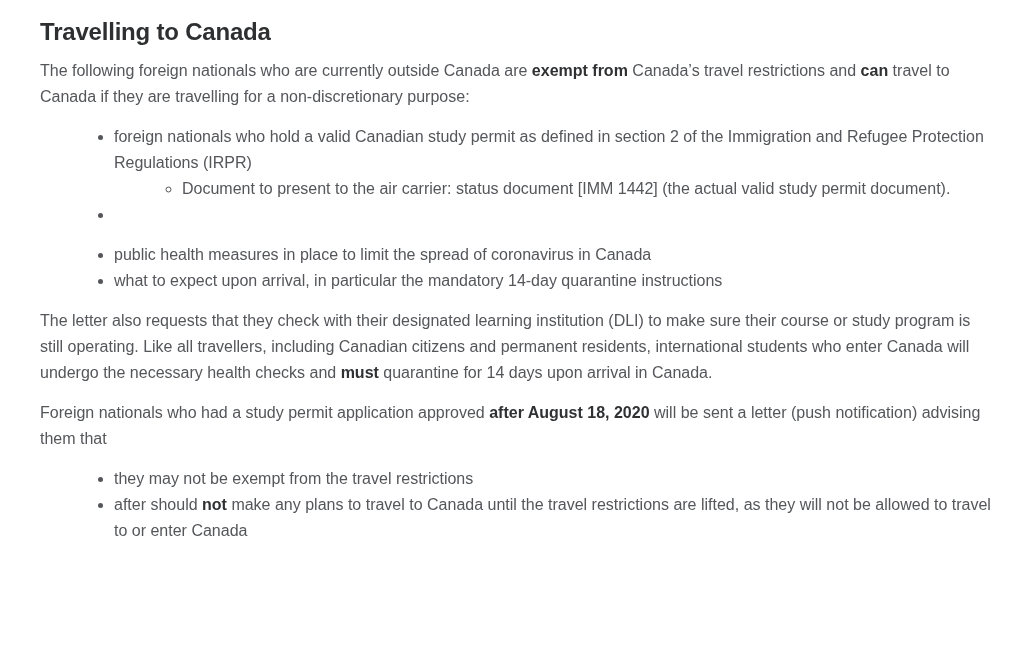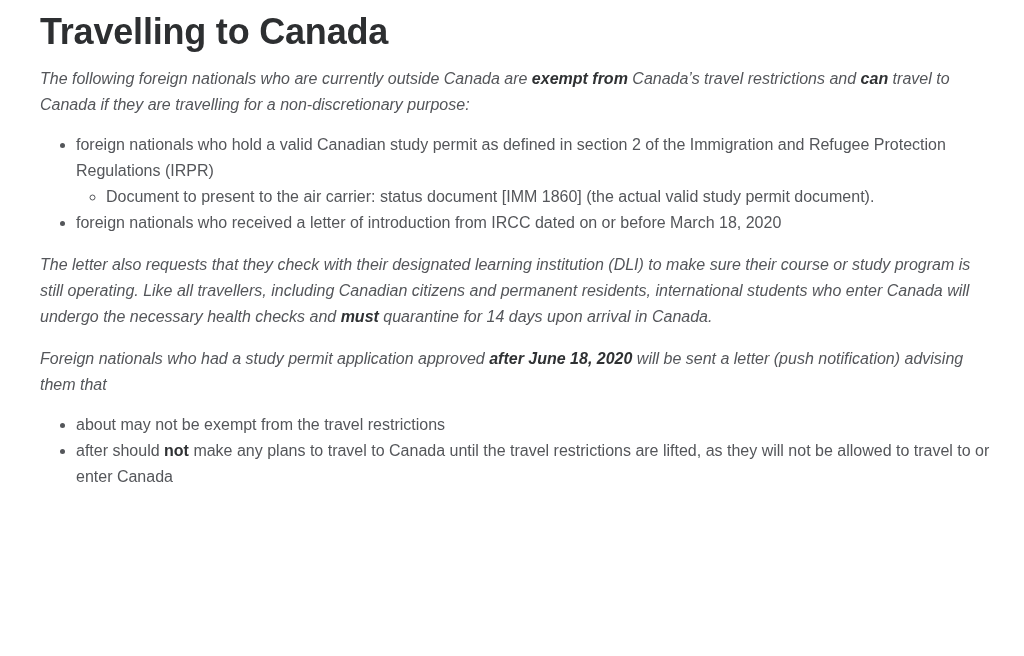--- a/index.html
+++ b/index.html
@@ -12,37 +12,37 @@
     height: 656px;
     overflow: hidden;
     font-family: "Liberation Sans", "DejaVu Sans", sans-serif;
   }
   .page {
     box-sizing: border-box;
     width: 1024px;
     padding: 14px 30px 0 40px;
   }
   h1.page-title {
-    font-size: 36px;
+    font-size: 24px;
     line-height: 36px;
     font-weight: 700;
     color: #2d2f31;
     letter-spacing: -0.2px;
     margin: 0 0 8px 0;
   }
   .content p,
   .content li {
     font-size: 16px;
     line-height: 26px;
     color: #54565a;
+    margin-left: 38px;
   }
   .content p {
-    margin: 16px 0 14px 0;
+    margin: 4px 0 14px 0;
     max-width: 954px;
-    font-style: italic;
   }
   .content ul.top {
     list-style: disc;
     margin: 0 0 14px 0;
     padding-left: 36px;
     max-width: 918px;
   }
   .content ul.sub {
     list-style: circle;
     margin: 0;
@@ -55,24 +55,28 @@
 </style>
 </head>
 <body>
 
 <div class="page">
   <h1 class="page-title">Travelling to Canada</h1>
   <div class="content">
       <p><span>The following foreign nationals who are currently outside Canada are </span><strong>exempt from</strong><span> Canada’s travel restrictions and </span><strong>can</strong><span> travel to Canada if they are travelling for a non-discretionary purpose:</span></p>
       <ul class="top">
         <li><span>foreign nationals who hold a valid Canadian study permit as defined in section 2 of the Immigration and Refugee Protection Regulations (IRPR)</span><ul class="sub">
-            <li><span>Document to present to the air carrier: status document [IMM 1860] (the actual valid study permit document).</span></li>
+            <li><span>Document to present to the air carrier: status document [IMM 1442] (the actual valid study permit document).</span></li>
           </ul></li>
-        <li><span>foreign nationals who received a letter of introduction from IRCC dated on or before March 18, 2020</span></li>
+        <li></li>
+      </ul>
+      <ul class="top">
+        <li><span>public health measures in place to limit the spread of coronavirus in Canada</span></li>
+        <li><span>what to expect upon arrival, in particular the mandatory 14-day quarantine instructions</span></li>
       </ul>
       <p><span>The letter also requests that they check with their designated learning institution (DLI) to make sure their course or study program is still operating. Like all travellers, including Canadian citizens and permanent residents, international students who enter Canada will undergo the necessary health checks and </span><strong>must</strong><span> quarantine for 14 days upon arrival in Canada.</span></p>
-      <p><span>Foreign nationals who had a study permit application approved </span><strong>after June 18, 2020</strong><span> will be sent a letter (push notification) advising them that</span></p>
+      <p><span>Foreign nationals who had a study permit application approved </span><strong>after August 18, 2020</strong><span> will be sent a letter (push notification) advising them that</span></p>
       <ul class="top">
-        <li><span>about may not be exempt from the travel restrictions</span></li>
+        <li><span>they may not be exempt from the travel restrictions</span></li>
         <li><span>after should </span><strong>not</strong><span> make any plans to travel to Canada until the travel restrictions are lifted, as they will not be allowed to travel to or enter Canada</span></li>
       </ul>
     </div>
 </div>
 
 </body></html>

